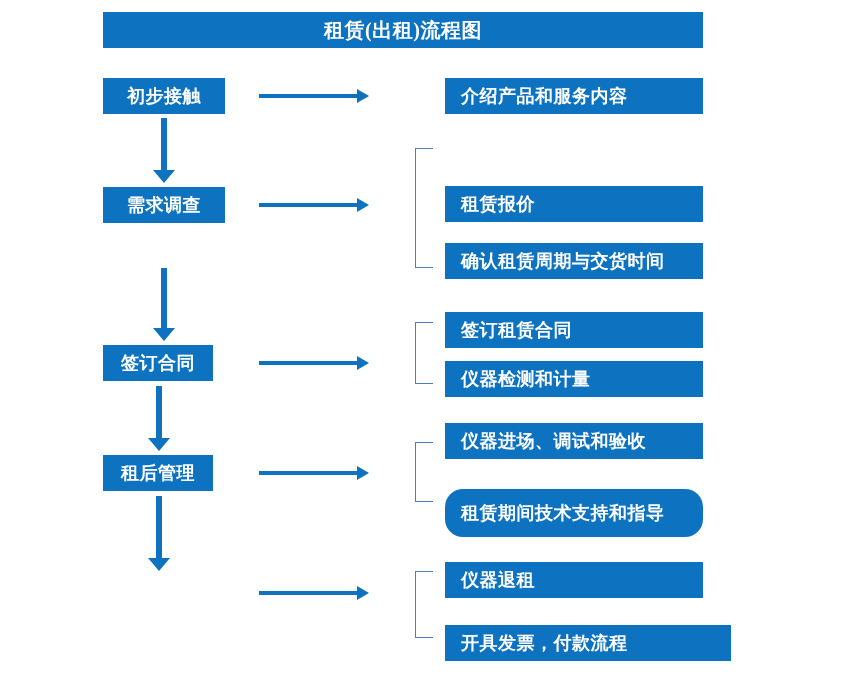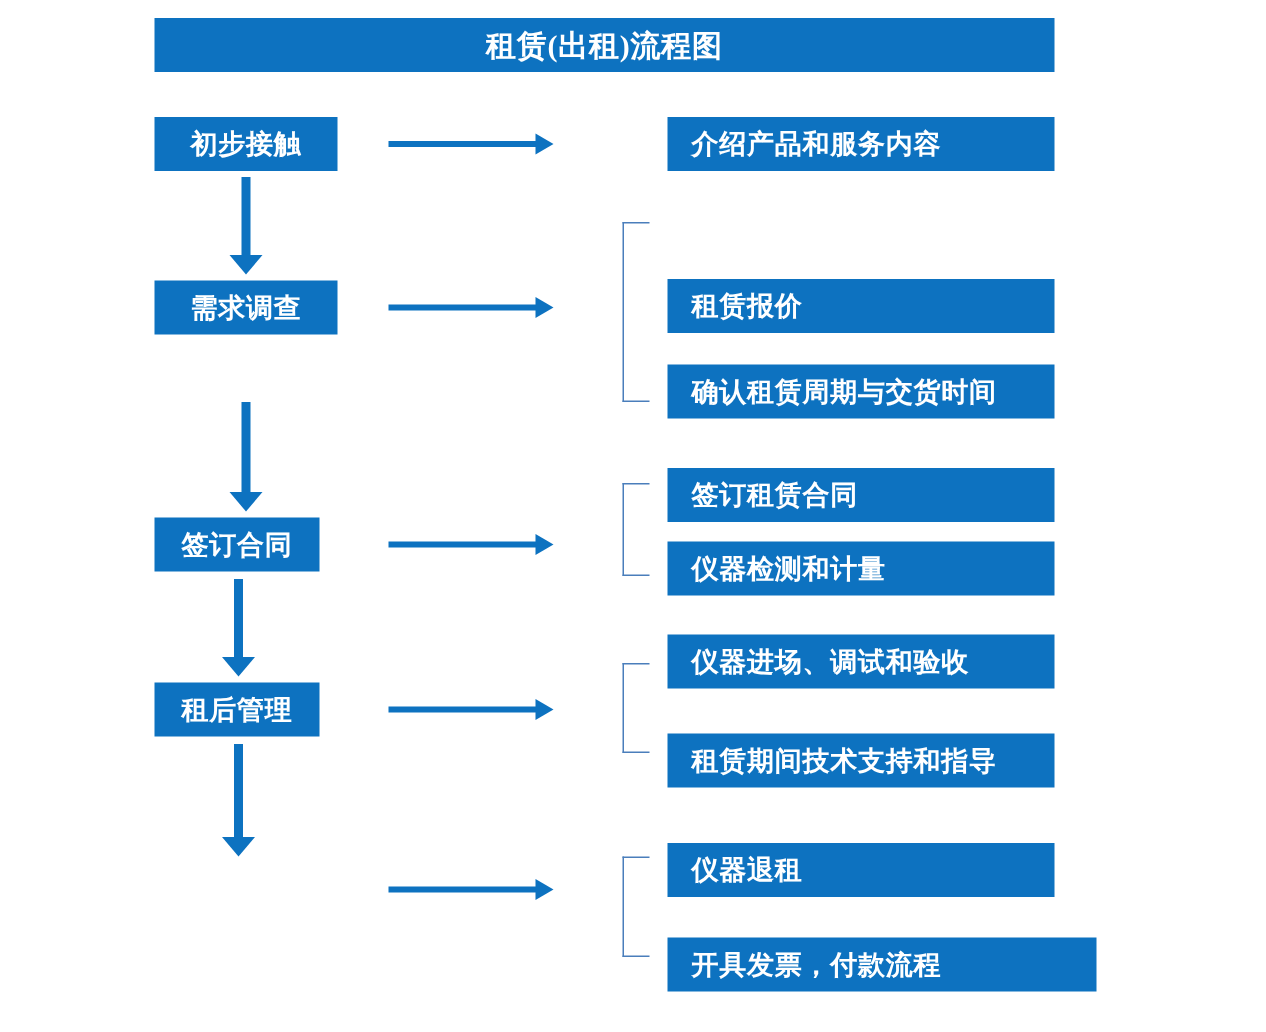--- a/index.html
+++ b/index.html
@@ -167,21 +167,21 @@
   <div class="bracket" style="left:415px; top:322px; width:18px; height:62px;"></div>
 
   <div class="box detail-box" style="left:445px; top:312px; width:258px; height:36px;">签订租赁合同</div>
 
   <div class="box detail-box" style="left:445px; top:361px; width:258px; height:36px;">仪器检测和计量</div>
 
   <div class="bracket" style="left:415px; top:442px; width:18px; height:60px;"></div>
 
   <div class="box detail-box" style="left:445px; top:423px; width:258px; height:36px;">仪器进场、调试和验收</div>
 
-  <div class="box detail-box" style="left:445px; top:489px; width:258px; height:36px;">租赁期间技术支持和指导</div>
+  <div class="box detail-box" style="left:445px; top:489px; width:258px; height:48px;border-radius:18px;">租赁期间技术支持和指导</div>
 
   <div class="bracket" style="left:415px; top:571px; width:18px; height:67px;"></div>
 
   <div class="box detail-box" style="left:445px; top:562px; width:258px; height:36px;">仪器退租</div>
 
   <div class="box detail-box" style="left:445px; top:611px; width:286px; height:36px;margin-top:14px;">开具发票，付款流程</div>
 
 </div>
 
 </body></html>

